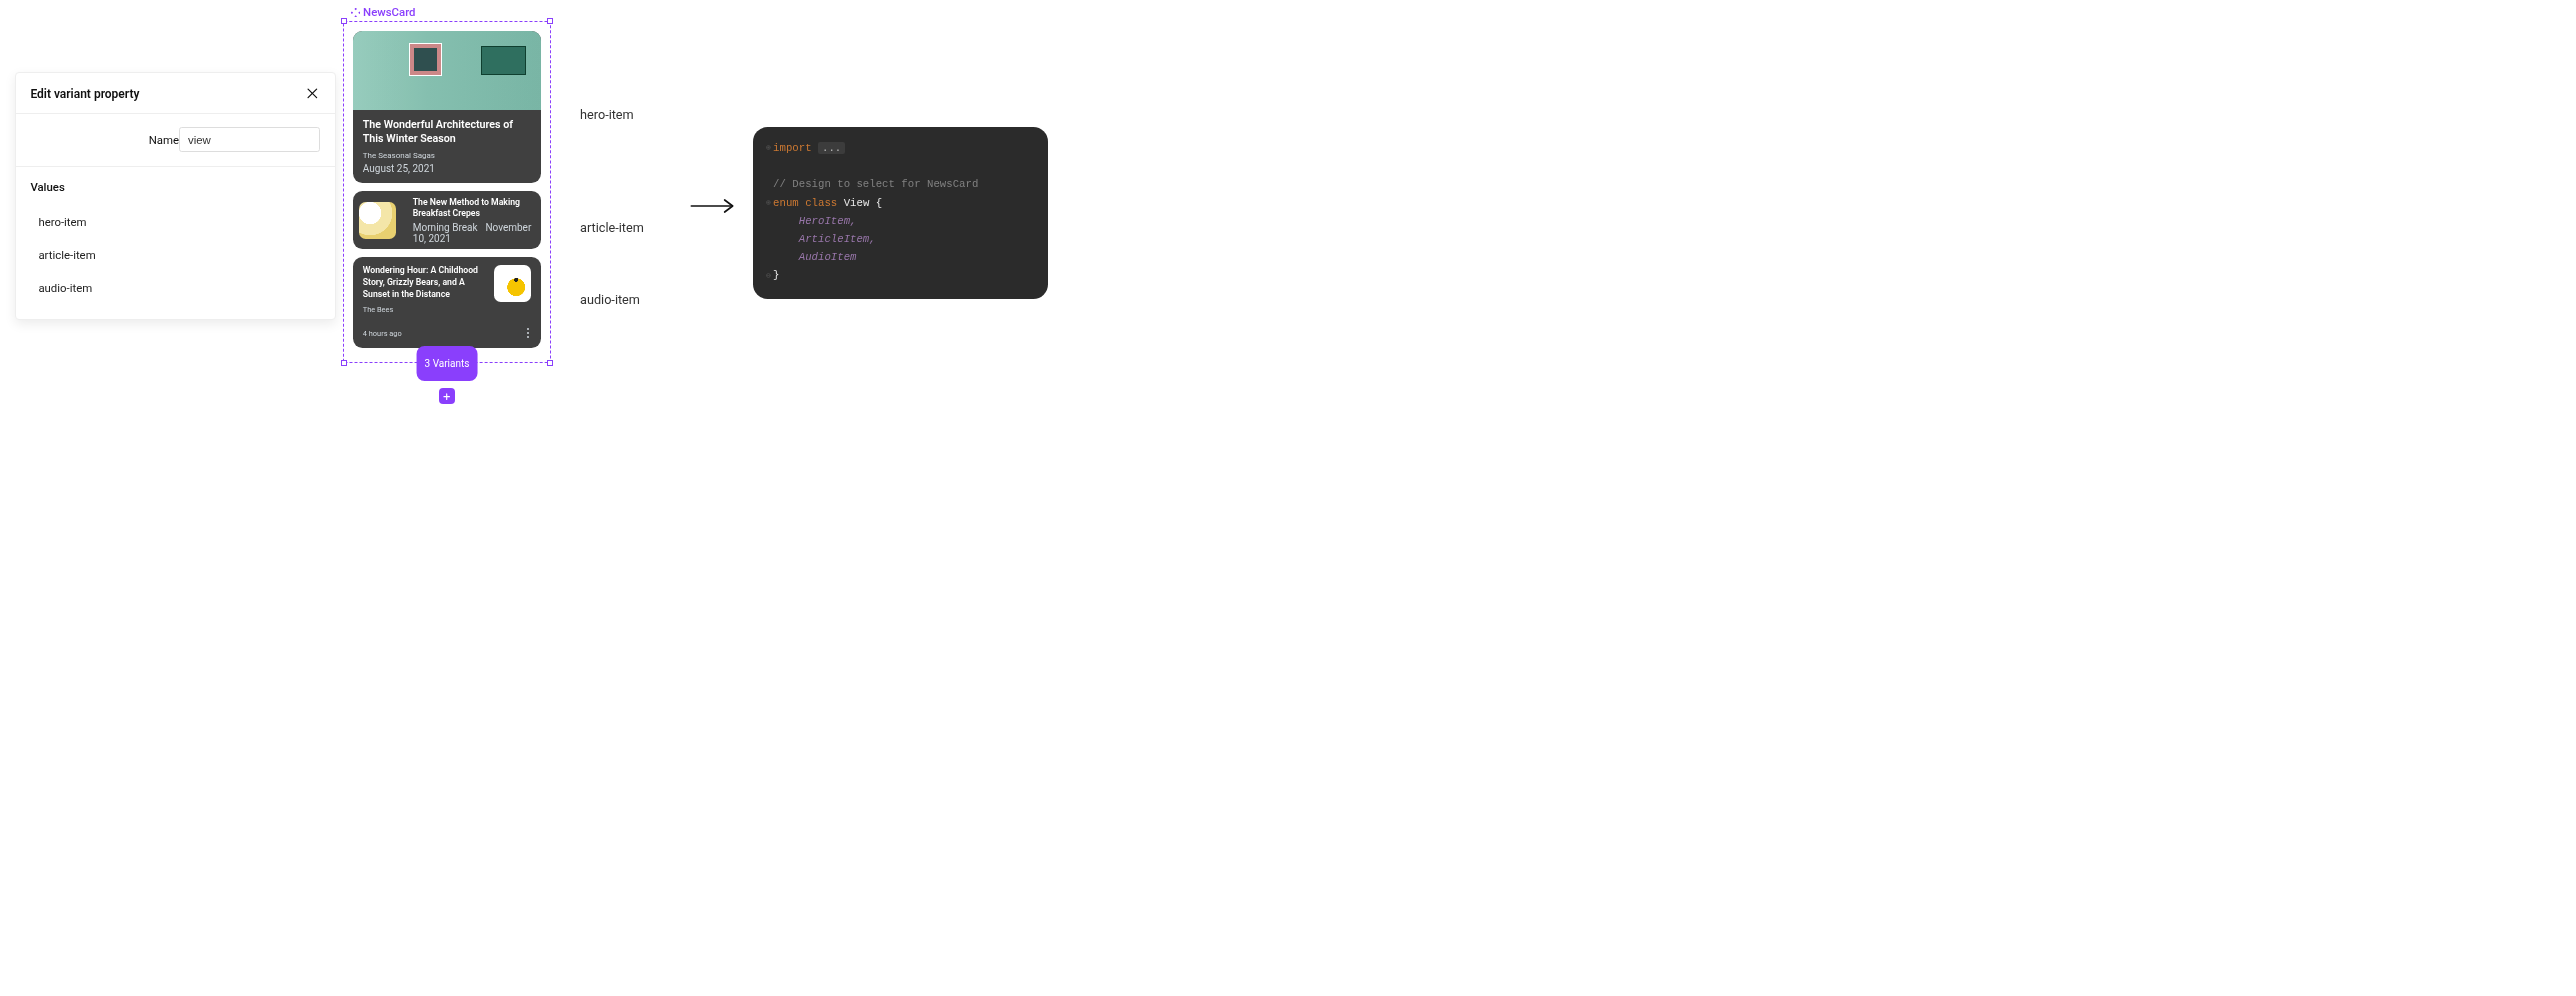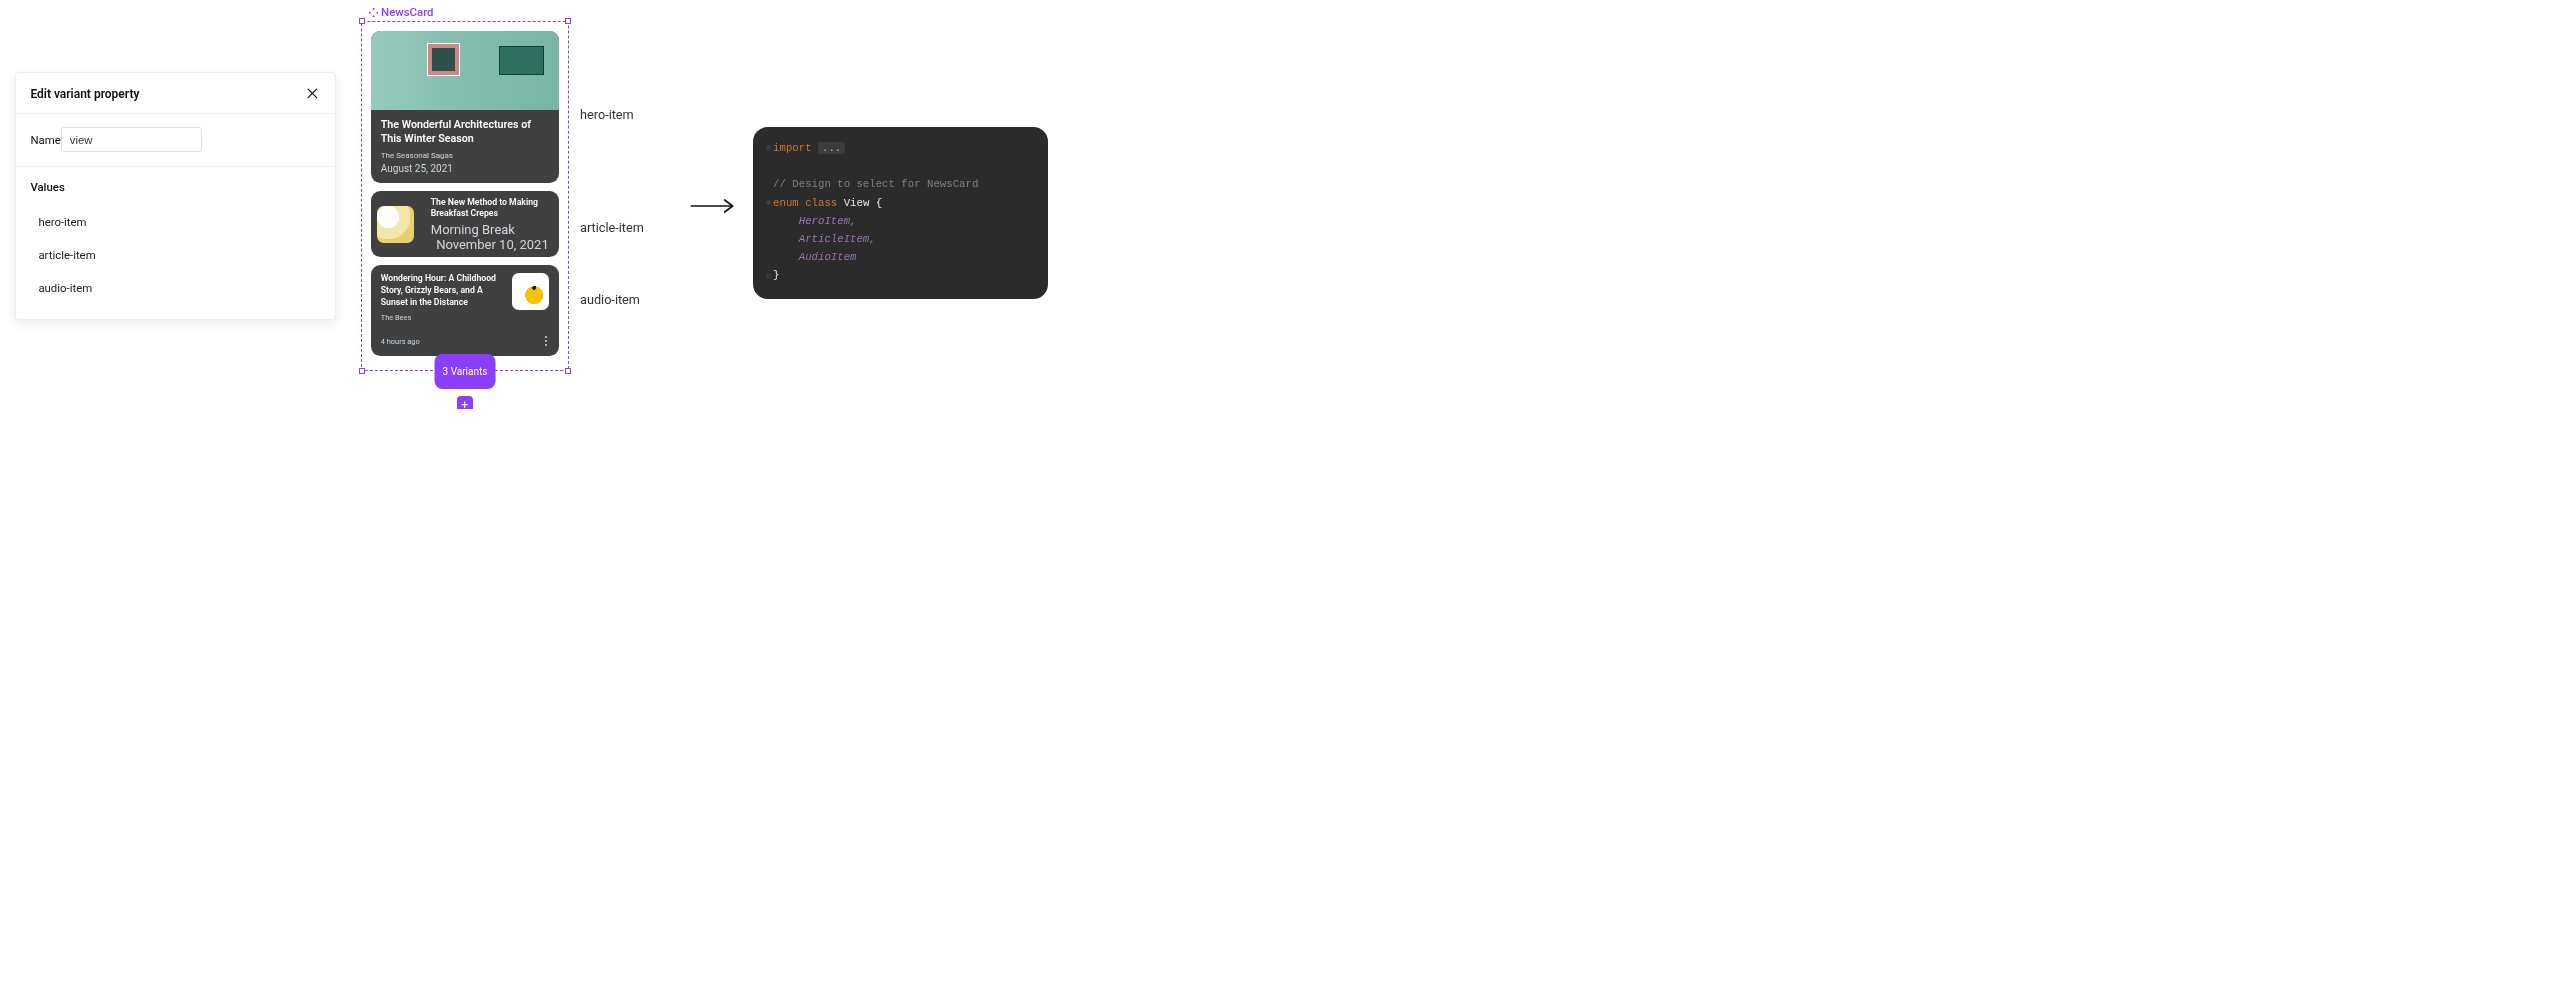--- a/index.html
+++ b/index.html
@@ -29,41 +29,41 @@
     justify-content: space-between;
     padding: 13.4px 14.7px 12px 14.7px;
     border-bottom: 0.7px solid #eee;
   }
   .panel-title { font-size: 12px; font-weight: 600; }
   .close-btn { cursor: pointer; width: 14.7px; height: 14.7px; }
   .close-btn svg { width: 100%; height: 100%; }
   .name-row {
     display: flex;
     align-items: center;
-    justify-content: flex-start;
+    justify-content: flex-end;
     padding: 13.4px 14.7px;
     border-bottom: 0.7px solid #eee;
   }
   .name-label { font-size: 11.4px; }
   .name-input {
     width: 141px;
     padding: 5.4px 8px;
     font-size: 11.4px;
     border: 0.7px solid #ddd;
     border-radius: 2.7px;
     color: #333;
   }
   .values-section { padding: 13.4px 14.7px 14.7px 14.7px; }
   .values-title { font-size: 11.4px; font-weight: 500; margin-bottom: 12px; }
   .value-item { font-size: 11.4px; color: #222; padding: 9.4px 0 9.4px 8px; }
 
   
   .frame-wrap {
     position: absolute;
-    left: 361px;
+    left: 343px;
     top: 5.4px;
   }
   .frame-label {
     display: flex;
     align-items: center;
     gap: 2.7px;
     color: #8a3ffc;
     font-size: 11.4px;
     font-weight: 500;
     margin-left: 8px;
@@ -127,21 +127,21 @@
   .hero-date { font-size: 10px; color: #cfd6dc; margin-top: 2.7px; }
 
   
   .article-card { display: flex; align-items: center; padding: 5.4px; gap: 17px; }
   .article-thumb {
     width: 37px; height: 37px; border-radius: 6.7px;
     background: radial-gradient(circle at 30% 30%, #fff 0 30%, #f4e6a8 31% 60%, #e8d070 61% 100%);
   }
   .article-txt { flex: 1; }
   .article-title { font-size: 8.7px; font-weight: 600; line-height: 1.3; }
-  .article-meta { font-size: 13px; color: #cfd6dc; margin-top: 2.7px; }
+  .article-meta { font-size: 10px; color: #cfd6dc; margin-top: 2.7px; }
   .article-meta span + span { margin-left: 5.4px; }
 
   
   .audio-card { padding: 8px 9.4px 6.7px 9.4px; position: relative; }
   .audio-row { display: flex; gap: 8px; }
   .audio-txt { flex: 1; }
   .audio-title { font-size: 8.7px; font-weight: 600; line-height: 1.35; }
   .audio-sub { font-size: 7.4px; color: #cfd6dc; margin-top: 4px; }
   .audio-thumb {
     width: 37px; height: 37px; border-radius: 6.7px; flex-shrink: 0;

